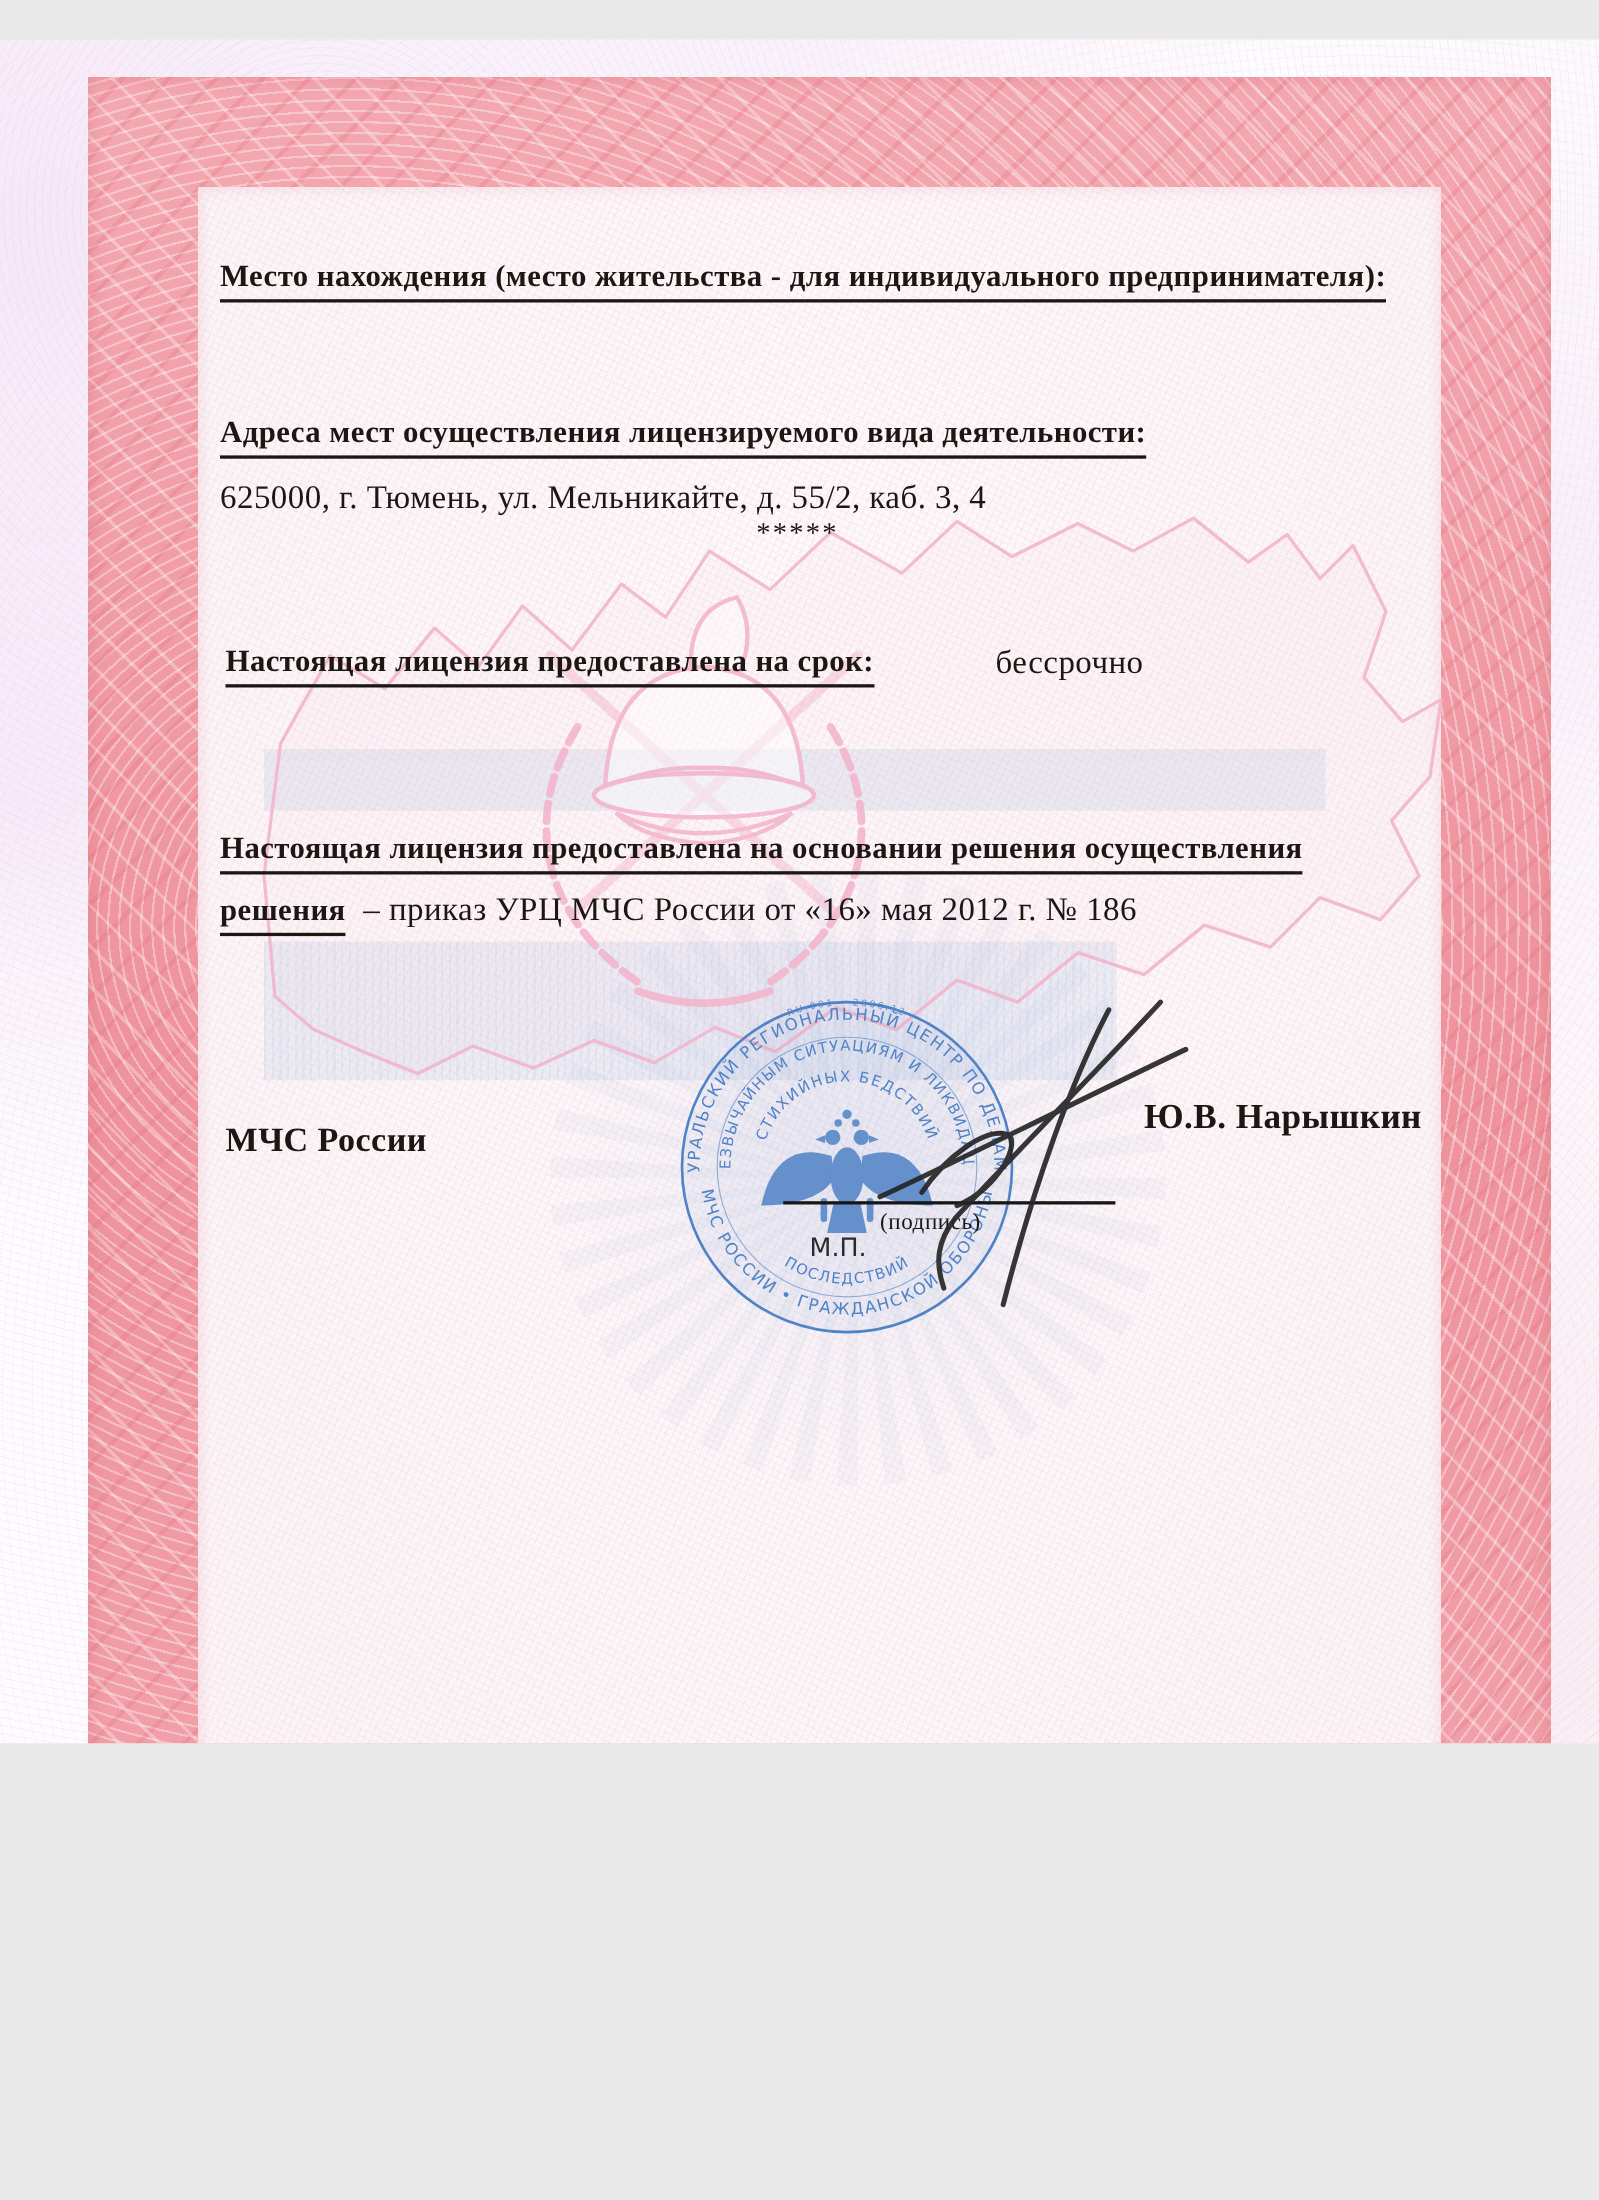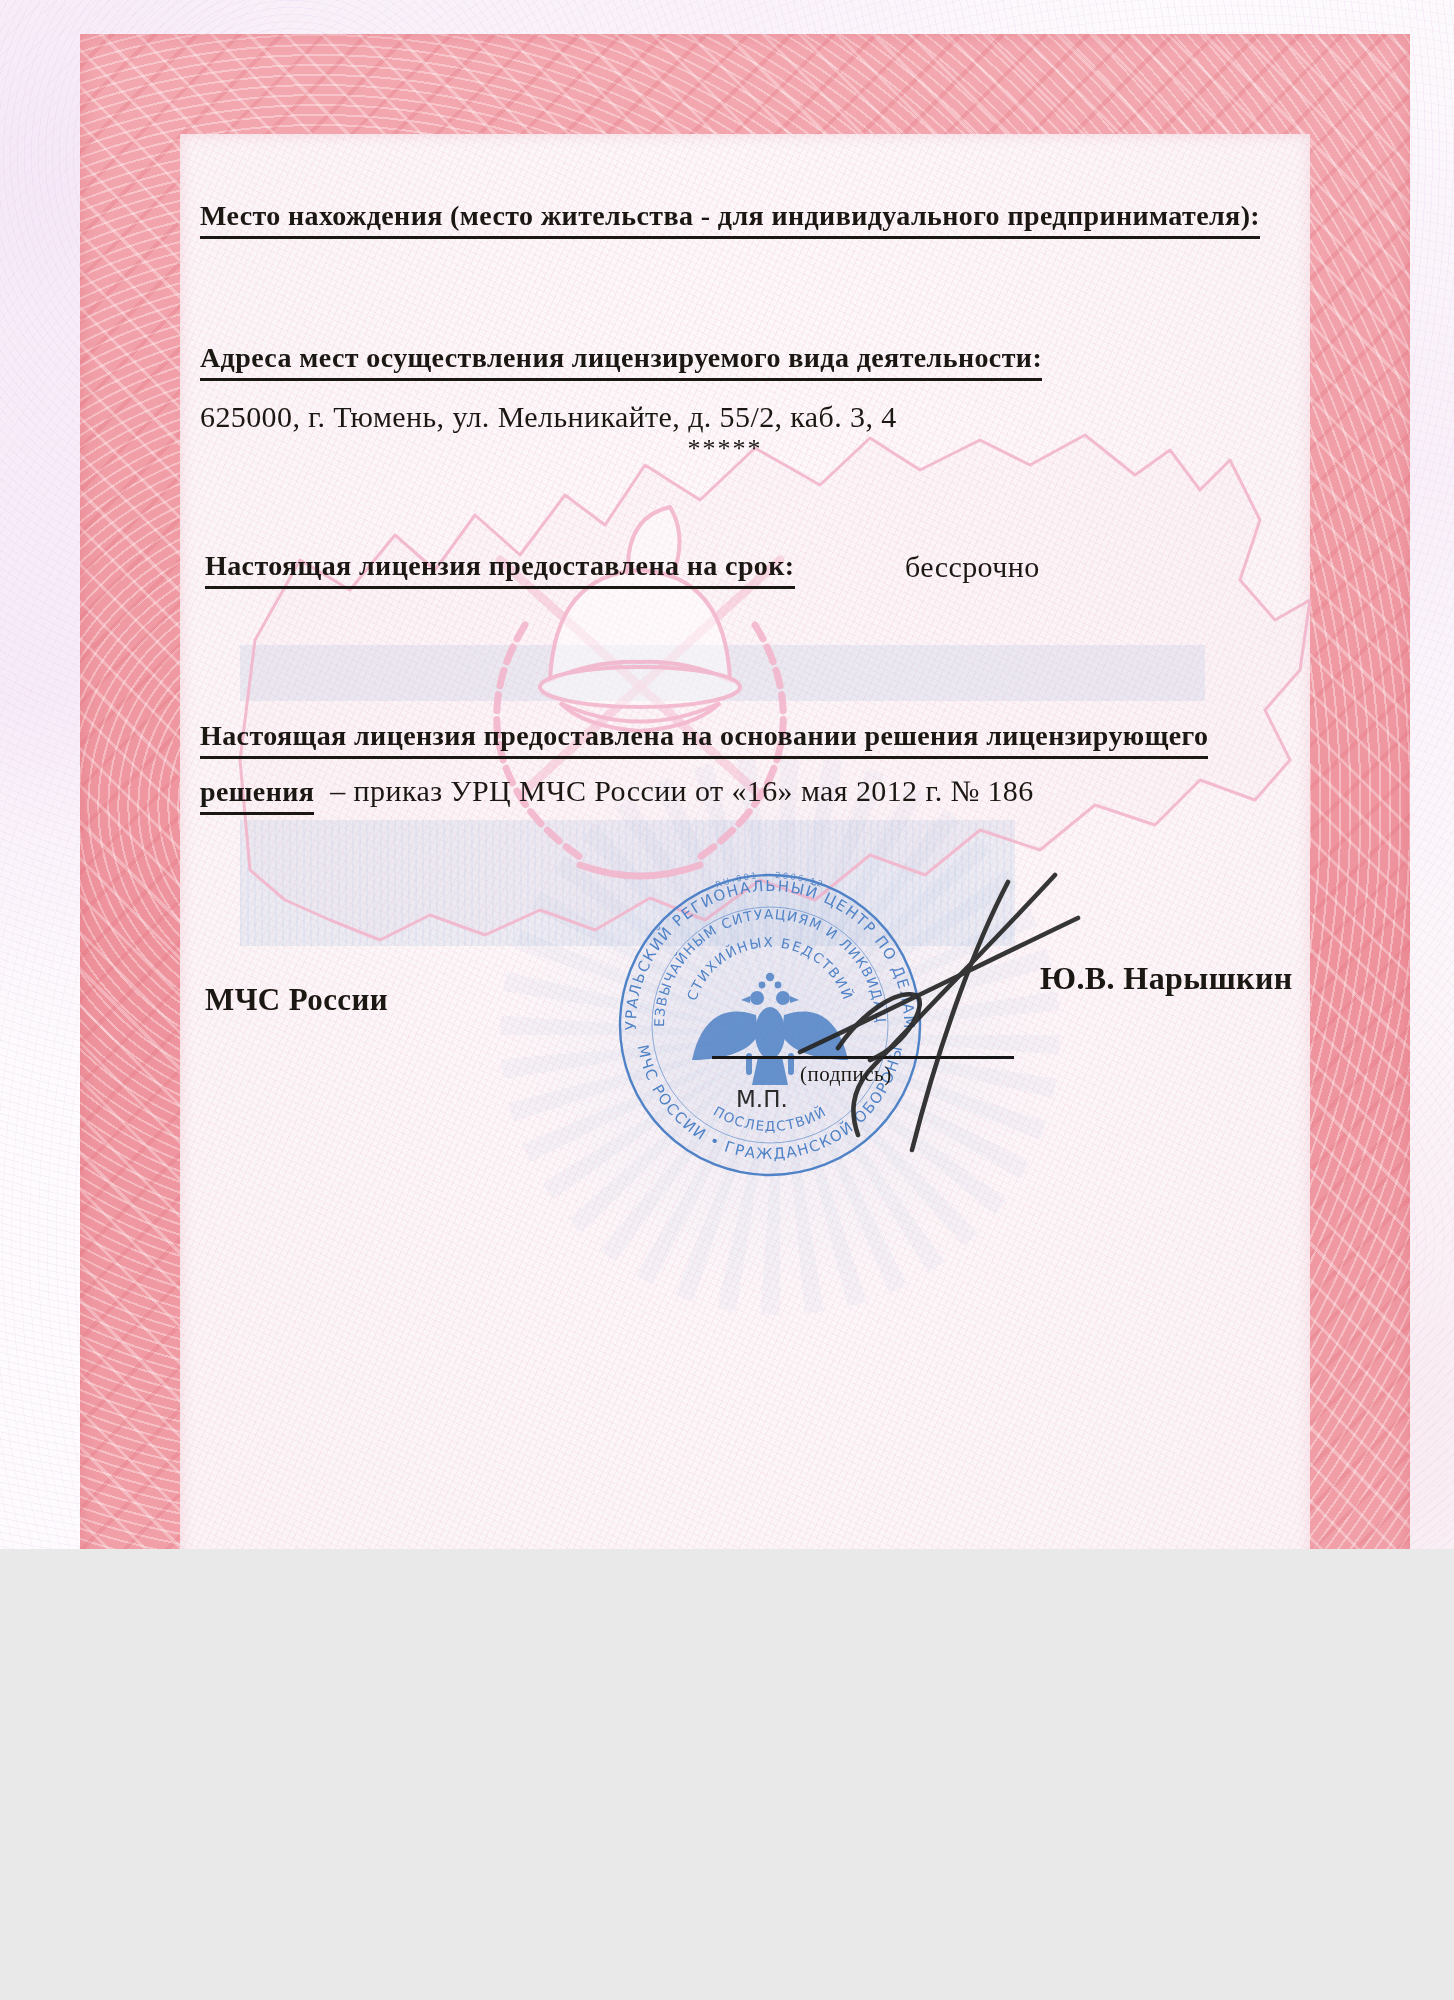--- a/index.html
+++ b/index.html
@@ -20,20 +20,21 @@
     color:var(--ink);
     background:
       radial-gradient(ellipse at 4% 12%, rgba(226,186,232,.30), transparent 34%),
       radial-gradient(ellipse at 2% 45%, rgba(230,190,235,.22), transparent 30%),
       radial-gradient(ellipse at 98% 30%, rgba(230,190,235,.20), transparent 32%),
       radial-gradient(ellipse at 50% 2%, rgba(236,198,238,.18), transparent 40%),
       radial-gradient(ellipse at 96% 92%, rgba(236,190,210,.25), transparent 35%),
       repeating-radial-gradient(circle at 20% 10%, rgba(233,210,238,.28) 0 1px, transparent 1px 7px),
       repeating-radial-gradient(circle at 85% 80%, rgba(238,214,230,.22) 0 1px, transparent 1px 9px),
       #fdfbfd;
+    margin-top: 36px;
   }
   
   .frame-outer{
     position:absolute;left:80px;top:34px;width:1330px;height:1930px;
     background:
       repeating-linear-gradient(45deg, rgba(255,255,255,.30) 0 3px, transparent 3px 26px),
       repeating-linear-gradient(-45deg, rgba(226,115,127,.28) 0 4px, transparent 4px 30px),
       repeating-radial-gradient(circle at 18% 40%, rgba(255,255,255,.35) 0 2px, transparent 2px 10px),
       linear-gradient(180deg, #f3a8b0, #ee929c 48%, #f3a8b0);
     box-shadow: inset 0 0 18px rgba(214,90,104,.35);
@@ -126,21 +127,21 @@
   </div>
   <div class="tblock v" style="left:200px;top:400px;">625000, г. Тюмень, ул. Мельникайте, д. 55/2, каб. 3, 4</div>
   <div class="tblock stars" style="left:200px;top:434px;width:1050px;">*****</div>
 
   <div class="tblock h" style="left:205px;top:550px;">
     <span class="u">Настоящая лицензия предоставлена на срок:</span>
   </div>
   <div class="tblock v" style="left:905px;top:550px;">бессрочно</div>
 
   <div class="tblock h" style="left:200px;top:720px;">
-    <span class="u">Настоящая лицензия предоставлена на основании решения лицензирующего</span>
+    <span class="u">Настоящая лицензия предоставлена на основании решения осуществления</span>
   </div>
   <div class="tblock" style="left:200px;top:774px;">
     <span class="h"><span class="u">решения</span></span>
     <span class="v" style="margin-left:12px;text-align:center;">– приказ УРЦ МЧС России от «16» мая 2012 г. № 186</span>
   </div>
 
   <div class="tblock sig-title" style="left:205px;top:982px;">МЧС России</div>
   <div class="tblock sig-name" style="left:1040px;top:960px;">Ю.В. Нарышкин</div>
 
   <svg class="stamp" width="340" height="340" viewBox="0 0 340 340">

